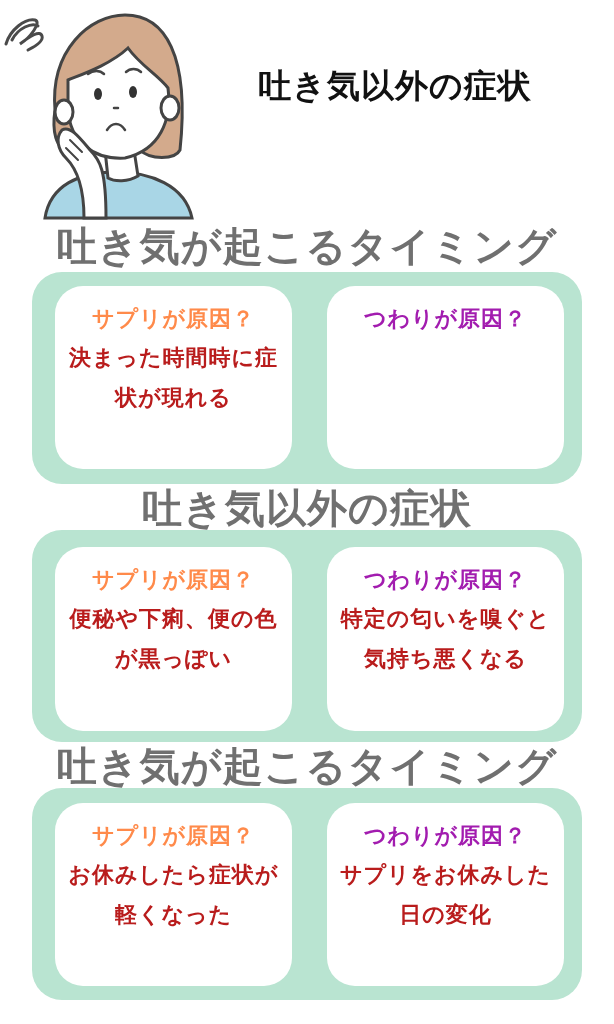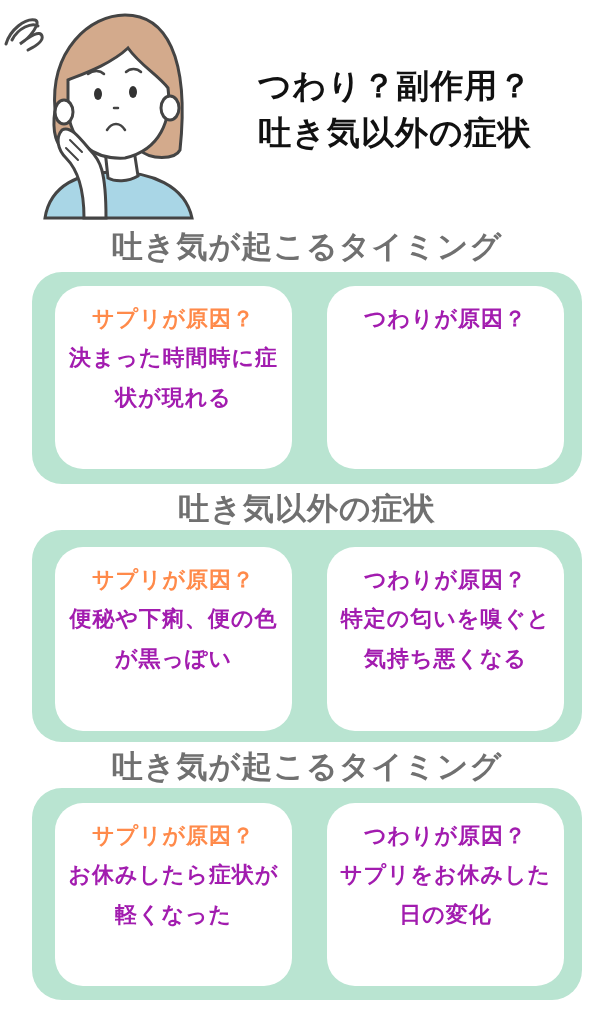--- a/index.html
+++ b/index.html
@@ -2,30 +2,30 @@
 <html><head>
 <meta charset="utf-8">
 <style>
   html, body { margin:0; padding:0; background:#ffffff; }
   body { width:614px; height:1024px; position:relative; overflow:hidden;
          font-family:"DejaVu Sans", "Liberation Sans", sans-serif; }
   .illustration { position:absolute; left:0; top:0; width:205px; height:220px; }
   .title { position:absolute; left:225px; top:62px; width:340px; text-align:center;
            font-weight:bold; font-size:33px; line-height:47px; color:#111; letter-spacing:1px; }
   .section-heading { position:absolute; left:0; width:614px; text-align:center;
-           font-weight:bold; font-size:31px; color:#707070; letter-spacing:1px; line-height:40px; }
+           font-weight:bold; font-size:40px; color:#707070; letter-spacing:1px; line-height:40px; }
   .panel { position:absolute; left:32px; width:550px; background:#b9e4d1; border-radius:30px; }
   .card { position:absolute; background:#ffffff; border-radius:28px; width:237px;
           text-align:center; box-sizing:border-box; padding-top:18px; }
   .card.left { left:23px; }
   .card.right { left:295px; }
   .cause { font-weight:bold; font-size:22px; line-height:30px; letter-spacing:1px; }
   .cause.supp { color:#ff8a4a; }
   .cause.tsuwari { color:#a21caf; }
-  .desc { font-weight:bold; font-size:22px; line-height:40px; color:#a21caf; margin-top:4px;
+  .desc { font-weight:bold; font-size:22px; line-height:40px; color:#b91c1c; margin-top:4px;
           padding:0 12px; letter-spacing:1px; }
 </style>
 </head>
 <body>
 
 <div class="illustration">
   <svg width="205" height="220" viewBox="0 0 205 220">
 
     <g fill="none" stroke="#4a4a4a" stroke-width="3" stroke-linecap="round">
       <path d="M6 44 C 10 30, 25 18, 35 20 C 42 22, 30 38, 20 44 C 30 36, 40 30, 42 36 C 44 42, 32 48, 28 50"></path>
@@ -52,21 +52,20 @@
     <path d="M114 108 L 118 108" stroke="#444" stroke-width="2.5" stroke-linecap="round"></path>
 
     <path d="M107 130 C 112 122, 120 122, 125 130" fill="none" stroke="#444" stroke-width="2.5" stroke-linecap="round"></path>
 
     <path d="M62 130 C 70 125, 80 138, 90 150 C 100 160, 106 170, 106 218 L 84 218 C 84 190, 78 170, 66 158 C 58 150, 55 138, 62 130 Z" fill="#fff" stroke="#444" stroke-width="3"></path>
     <path d="M70 140 L 82 152 M 66 148 L 78 160" stroke="#444" stroke-width="2" stroke-linecap="round"></path>
   </svg>
 </div>
 
 <div class="title">
-  <div>つわり？副作用？</div>
   <div>吐き気以外の症状</div>
 </div>
 
 <div class="section-heading" style="top:226px;">吐き気が起こるタイミング</div>
 <div class="panel" style="top:272px; height:212px;">
   <div class="card left" style="top:14px; height:183px;">
     <div class="cause supp">サプリが原因？</div>
     <div class="desc">決まった時間時に症状が現れる</div>
   </div>
   <div class="card right" style="top:14px; height:183px;">

